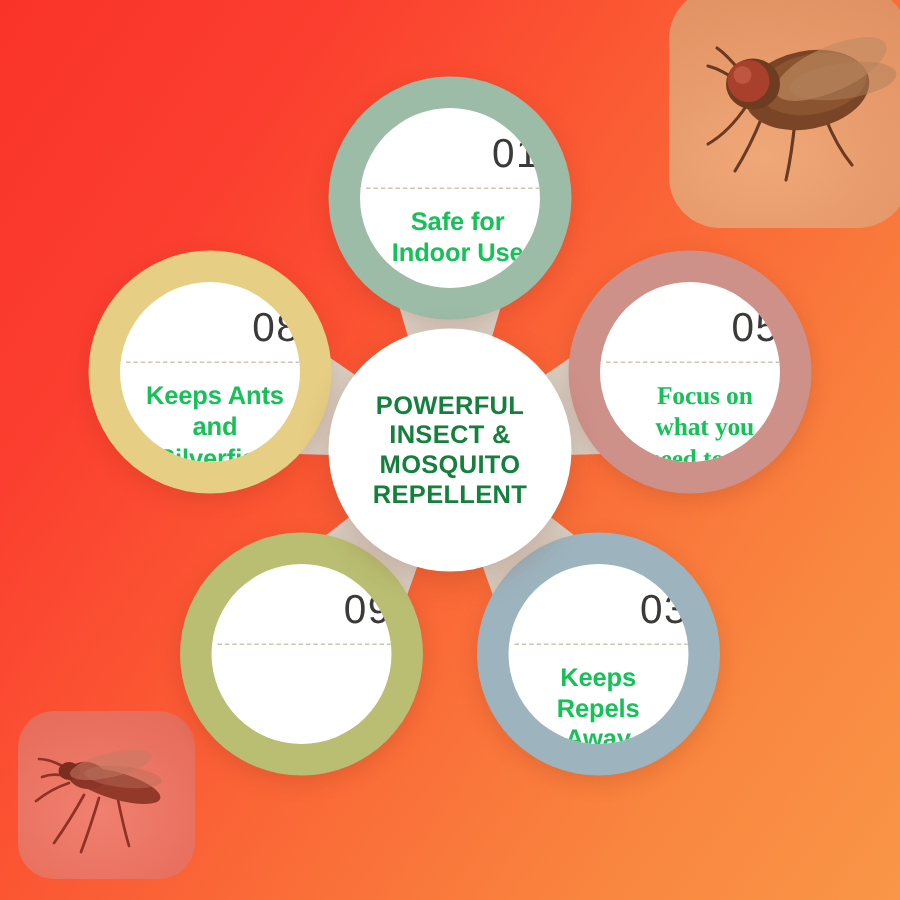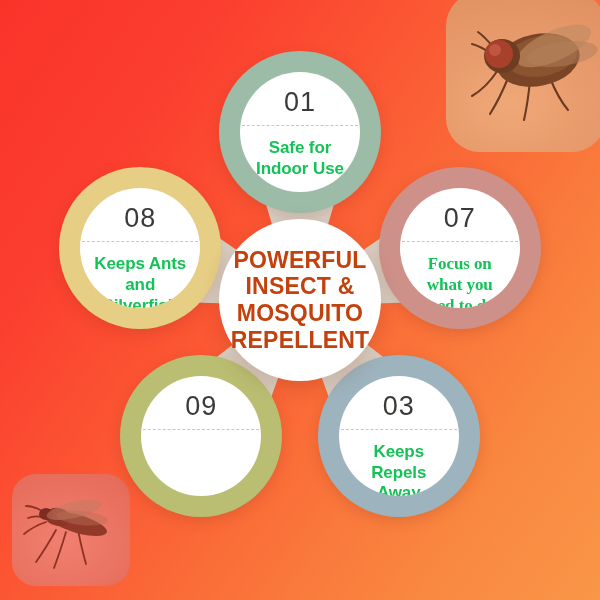--- a/index.html
+++ b/index.html
@@ -73,21 +73,21 @@
   .node-inner {
     position: absolute;
     left: 21px;
     top: 21px;
     width: 120px;
     height: 120px;
     border-radius: 50%;
     background: #FFFFFF;
     display: flex;
     flex-direction: column;
-    align-items: center;
+    align-items: flex-end;
     justify-content: flex-start;
     overflow: hidden;
   }
   .node-num {
     font-size: 27px;
     font-weight: 400;
     color: #3A3A38;
     letter-spacing: 1px;
     line-height: 1;
     margin-top: 17px;
@@ -119,23 +119,23 @@
     margin-left: -81px;
     margin-top: -81px;
     border-radius: 50%;
     background: #FFFFFF;
     box-shadow: 0 6px 20px rgba(120, 40, 20, 0.22);
     display: flex;
     align-items: center;
     justify-content: center;
   }
   #hub-text {
-    font-size: 23px;
+    font-size: 17px;
     font-weight: 700;
-    color: #c2410c;
+    color: #15803d;
     line-height: 1.16;
     text-align: center;
     letter-spacing: 0.2px;
     white-space: pre-line;
     padding: 0 6px;
   }
 </style>
 </head>
 <body>
 
@@ -191,21 +191,21 @@
         <div class="node" style="left: 300px; top: 132px; background: rgb(157, 188, 168);">
           <div class="node-inner">
             <div class="node-num">01</div>
             <div class="node-rule"></div>
             <div class="node-label" style="white-space: pre-line;">Safe for
 Indoor Use</div>
           </div>
         </div>
         <div class="node" style="left: 459.777px; top: 248.085px; background: rgb(206, 145, 137);">
           <div class="node-inner">
-            <div class="node-num">07</div>
+            <div class="node-num">05</div>
             <div class="node-rule"></div>
             <div class="node-label" style="white-space: pre-line; font-family: Liberation Serif, serif;">Focus on
 what you
 need to do.</div>
           </div>
         </div>
         <div class="node" style="left: 398.748px; top: 435.915px; background: rgb(157, 180, 190);">
           <div class="node-inner">
             <div class="node-num">03</div>
             <div class="node-rule"></div>

